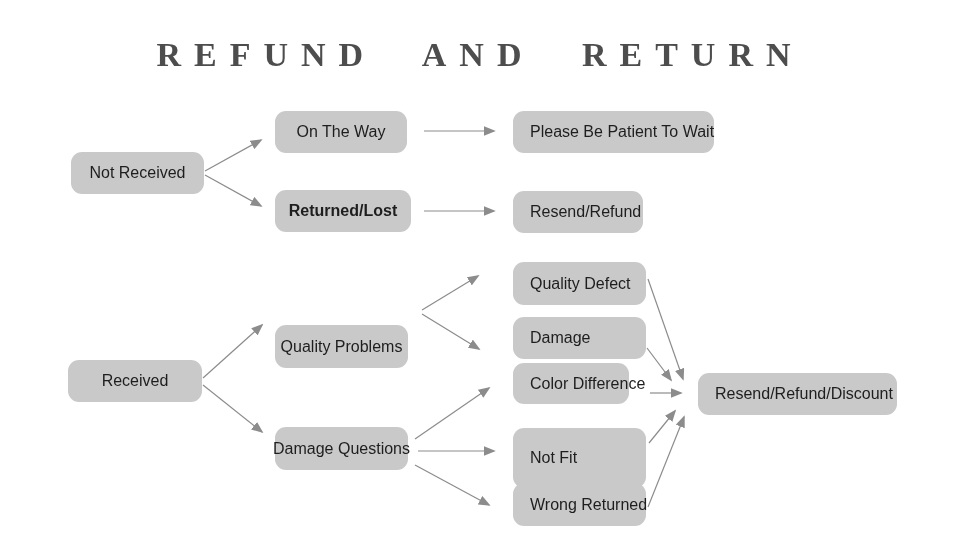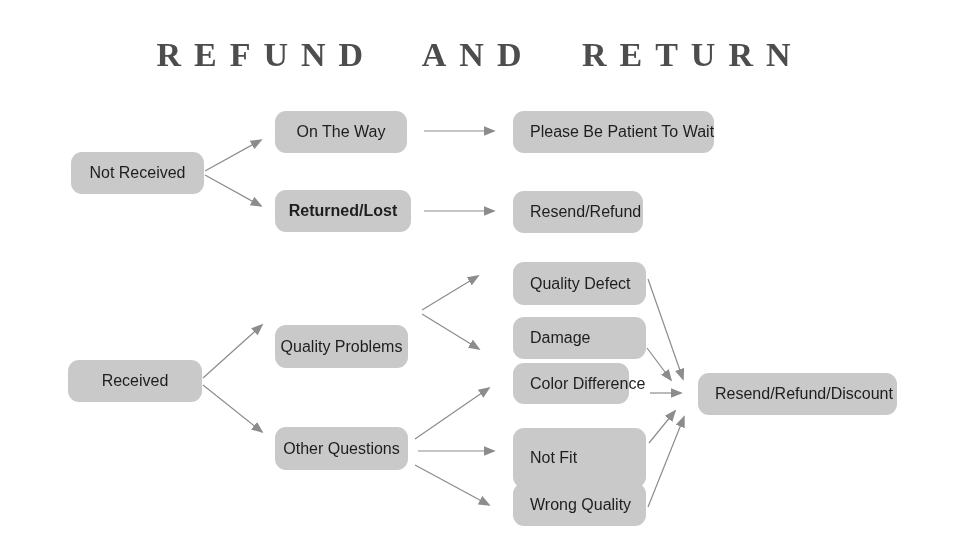--- a/index.html
+++ b/index.html
@@ -98,25 +98,25 @@
     <line x1="649" y1="443" x2="675" y2="411" marker-end="url(#arrow)"></line>
     <line x1="648" y1="507" x2="684" y2="417" marker-end="url(#arrow)"></line>
   </svg>
 
   <div class="node" style="left:68px; top:360px; width:134px; height:42px;">Received</div>
   <div class="node" style="left:71px; top:152px; width:133px; height:42px;">Not Received</div>
 
   <div class="node" style="left:275px; top:111px; width:132px; height:42px;">On The Way</div>
   <div class="node" style="left:275px; top:190px; width:136px; height:42px;font-weight:bold;">Returned/Lost</div>
   <div class="node" style="left:275px; top:289px; width:133px; height:43px;margin-top:36px;">Quality Problems</div>
-  <div class="node" style="left:275px; top:427px; width:133px; height:43px;">Other Questions</div>
+  <div class="node" style="left:275px; top:427px; width:133px; height:43px;">Damage Questions</div>
 
   <div class="node pad" style="left:513px; top:111px; width:201px; height:42px;">Please Be Patient To Wait</div>
   <div class="node pad" style="left:513px; top:191px; width:130px; height:42px;">Resend/Refund</div>
   <div class="node pad" style="left:513px; top:317px; width:133px; height:42px;">Damage</div>
   <div class="node pad" style="left:513px; top:262px; width:133px; height:43px;">Quality Defect</div>
   <div class="node pad" style="left:513px; top:363px; width:116px; height:41px;">Color Difference</div>
   <div class="node pad" style="left:513px; top:428px; width:133px; height:60px;">Not Fit</div>
-  <div class="node pad" style="left:513px; top:483px; width:133px; height:43px;">Wrong Quality</div>
+  <div class="node pad" style="left:513px; top:483px; width:133px; height:43px;">Wrong Returned</div>
 
   <div class="node pad" style="left:698px; top:373px; width:199px; height:42px;">Resend/Refund/Discount</div>
 
 </div>
 
 </body></html>

